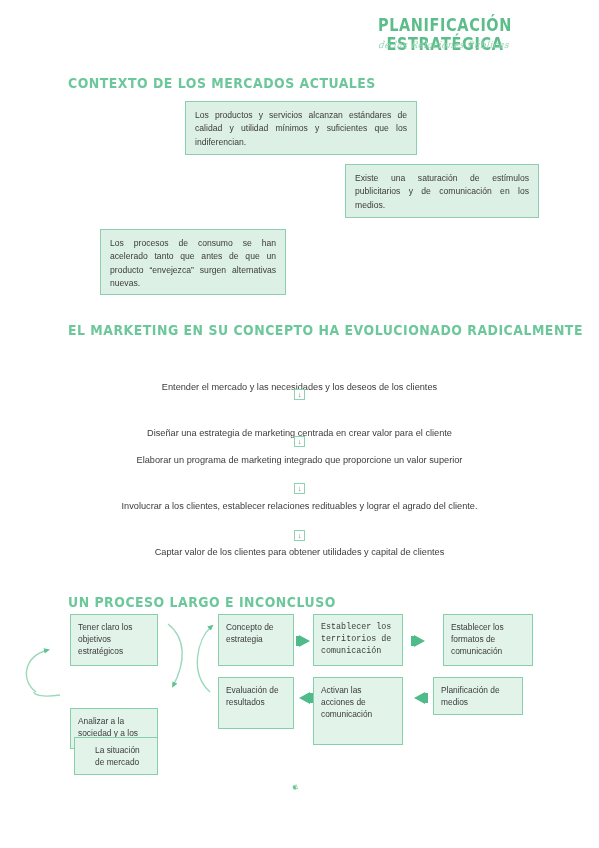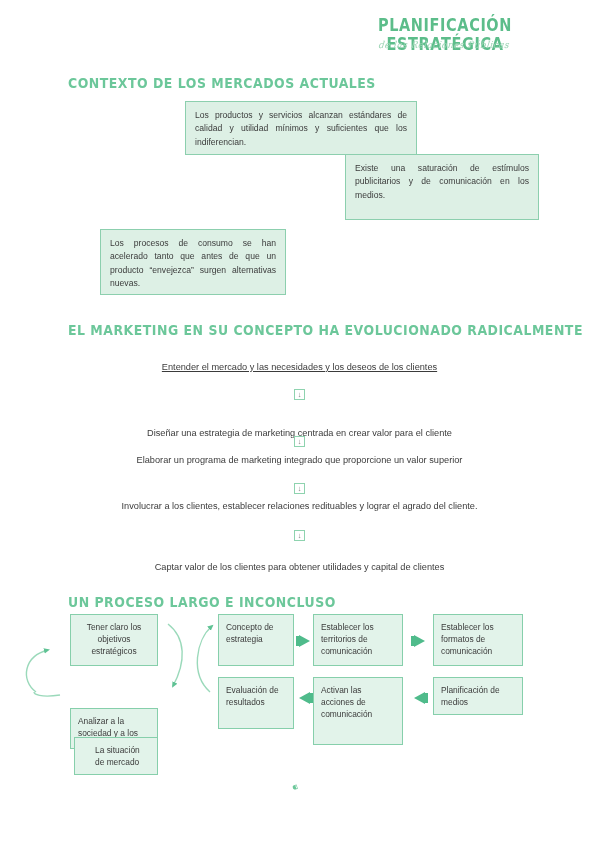--- a/index.html
+++ b/index.html
@@ -45,64 +45,64 @@
     border:1px solid #8ccfae;
     box-sizing:border-box;
     padding:7px 9px 22px 9px;
     font-size:8.6px;
     line-height:13.4px;
     text-align:justify;
     color:#3b3b3b;
   }
   #stmt-1{left:185px;top:101px;width:232px;height:54px;}
   #stmt-2{left:66px;top:164px;width:184px;height:54px;}
-  #stmt-3{left:345px;top:154px;width:194px;height:66px;}
+  #stmt-3{left:345px;top:164px;width:194px;height:54px;}
   #stmt-4{left:100px;top:229px;width:186px;height:66px;}
   #stmt-5{left:310px;top:229px;width:208px;height:66px;}
 
   
   .step-line{
     position:absolute;left:0;width:599px;text-align:center;
     font-size:9.2px;color:#3b3b3b;
   }
   .arrow-box{
     position:absolute;left:0;width:599px;text-align:center;
   }
   .arrow-box span{
     display:inline-block;
     border:1px solid #8ed3af;
     width:11px;height:11px;line-height:10px;
     font-size:7.5px;color:#7a7a7a;
     box-sizing:border-box;
   }
-  #m-l1{top:362px;text-decoration:underline;} #m-a1{top:383px;}
+  #m-l1{top:382px;} #m-a1{top:383px;}
   #m-l2{top:408px;margin-top:20px;} #m-a2{top:430px;}
   #m-l3{top:455px;} #m-a3{top:477px;}
   #m-l4{top:501px;} #m-a4{top:524px;}
-  #m-l5{top:562px;}
+  #m-l5{top:547px;}
 
   
   .flowbox{
     position:absolute;
     background:#e2f3ea;
     border:1px solid #86cfab;
     box-sizing:border-box;
     padding:6px 7px;
     font-size:8.4px;
     line-height:12.2px;
     color:#3b3b3b;
   }
-  #fb-1{left:70px;top:614px;width:88px;height:52px;text-align:center;}
+  #fb-1{left:70px;top:614px;width:88px;height:52px;}
   #fb-2{left:70px;top:677px;width:88px;height:41px;margin-top:31px;}
   #fb-3{left:74px;top:737px;width:84px;height:38px;padding-left:20px;}
   #fb-4{left:218px;top:614px;width:76px;height:52px;}
   #fb-5{left:218px;top:677px;width:76px;height:52px;}
-  #fb-6{left:313px;top:614px;width:90px;height:52px;}
+  #fb-6{left:313px;top:614px;width:90px;height:52px;font-family:Liberation Mono, monospace;}
   #fb-7{left:313px;top:677px;width:90px;height:68px;}
-  #fb-8{left:433px;top:614px;width:90px;height:52px;}
+  #fb-8{left:443px;top:614px;width:90px;height:52px;}
   #fb-9{left:433px;top:677px;width:90px;height:38px;}
 
   .flow-svg{position:absolute;left:0;top:600px;width:599px;height:200px;}
 
   .doodle{
     position:absolute;left:292px;top:780px;
     font-size:9px;color:#6cc79a;letter-spacing:-1px;
     transform:rotate(-18deg);
   }
 </style>

